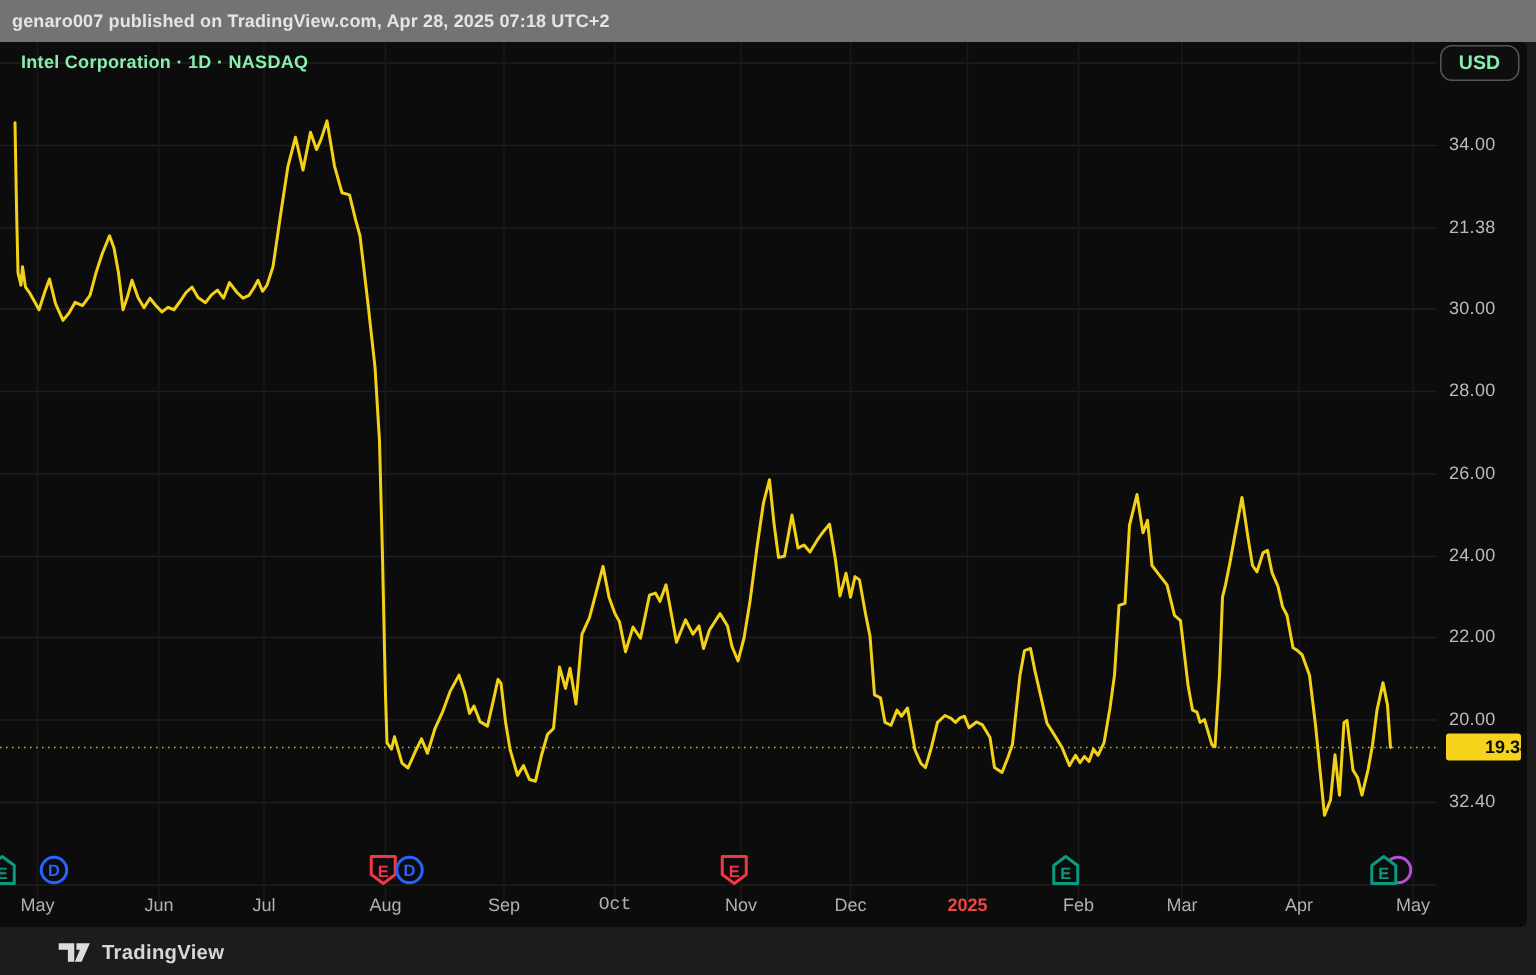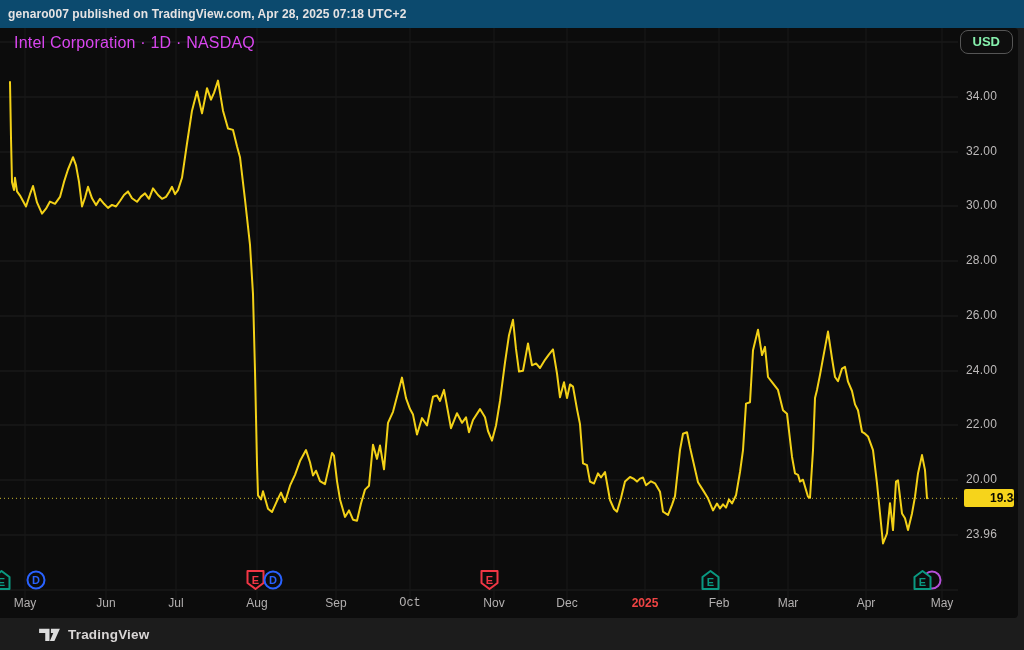--- a/index.html
+++ b/index.html
@@ -4,33 +4,33 @@
 <style>
   * { margin: 0; padding: 0; box-sizing: border-box; }
   html, body { width: 1024px; height: 650px; overflow: hidden; }
   body {
     background: #1c1c1c;
     font-family: "Liberation Sans", sans-serif;
     position: relative;
   }
   .publish-bar {
     position: absolute; left: 0; top: 0; width: 1024px; height: 28px;
-    background: #0c4a6e; display: flex; align-items: center;
+    background: #737373; display: flex; align-items: center;
   }
   .publish-bar span {
     color: #e6e3e3; font-size: 12px; font-weight: 700; padding-left: 8px;
     letter-spacing: .1px;
   }
   .chart-panel {
     position: absolute; left: 0; top: 28px; right: 6px; bottom: 32px;
     background: #0c0c0c; overflow: hidden; border-radius: 0 4px 4px 0;
   }
   .chart-header {
-    position: absolute; left: 14px; top: 6px; color: #d946ef;
-    font-size: 16px; font-weight: 400; z-index: 5; letter-spacing: .2px;
+    position: absolute; left: 14px; top: 6px; color: #86efac;
+    font-size: 12px; font-weight: 700; z-index: 5; letter-spacing: .2px;
   }
   .usd-button {
     position: absolute; top: 2px; right: 5px; z-index: 6;
     color: #86efac; background: #0e0e0e; border: 1px solid #555;
     border-radius: 8px; font-size: 13px; font-weight: 700;
     padding: 3px 12px 4px 12px; cursor: pointer;
     font-family: "Liberation Sans", sans-serif;
   }
   #plot-svg { position: absolute; left: 0; top: 0; z-index: 1; }
   .price-label {
@@ -92,28 +92,28 @@
       <line x1="645" y1="0" x2="645" y2="580" stroke="#191919" stroke-width="1"></line>
       <line x1="719" y1="0" x2="719" y2="580" stroke="#191919" stroke-width="1"></line>
       <line x1="788" y1="0" x2="788" y2="580" stroke="#191919" stroke-width="1"></line>
       <line x1="866" y1="0" x2="866" y2="580" stroke="#191919" stroke-width="1"></line>
       <line x1="942" y1="0" x2="942" y2="580" stroke="#191919" stroke-width="1"></line>
       <line x1="0" y1="470.3175" x2="958" y2="470.3175" stroke="#c9b830" stroke-width="1" stroke-dasharray="1,3"></line>
       <polyline points="10,53.9 11,110.1 12,153.9 14,162.1 15,149.8 17,163.4 20,167.6 23,173.0 26,178.5 30,166.2 33,158.0 37,174.4 42,185.6 46,180.7 50,173.6 55,175.8 60,168.9 64,153.9 68,141.5 71,134.2 73,129.2 76,137.4 79,153.9 82,178.5 85,169.7 88,158.8 92,170.3 96,177.1 100,170.8 104,175.8 108,179.9 112,176.9 116,178.5 120,173.0 124,167.0 128,163.4 132,170.3 137,173.8 141,168.6 145,165.4 149,170.8 153,160.4 158,167.0 162,170.8 166,168.9 169,164.3 172,158.8 175,166.2 178,162.1 182,149.8 187,115.5 192,82.7 197,63.5 202,85.4 207,60.2 211,71.7 214,64.9 218,52.6 223,82.7 228,100.5 233,101.9 237,118.3 240,129.2 245,171.7 250,216.8 253,266.1 255,342.8 257,435.8 258,467.3 261,471.4 263,463.2 268,480.7 272,484.0 277,472.8 281,464.6 285,474.2 290,457.7 295,446.8 300,433.1 306,422.1 310,434.2 313,447.6 316,442.7 320,453.1 325,456.1 329,438.6 332,424.9 334,427.6 337,453.1 340,471.4 345,488.9 349,482.4 353,491.7 357,492.8 361,475.5 365,461.6 369,457.7 373,416.7 377,430.9 380,417.5 384,441.3 388,394.8 393,383.8 398,364.7 402,349.6 406,370.1 410,381.1 413,386.6 417,406.5 422,390.1 427,397.5 433,368.8 437,367.4 440,372.9 444,361.9 451,400.2 457,385.2 462,394.8 466,389.3 469,404.3 473,392.0 480,381.1 485,389.3 488,403.0 492,412.6 496,397.5 500,372.9 505,334.5 509,307.2 513,291.8 516,320.9 519,343.6 523,342.8 528,315.4 532,337.3 536,335.4 540,340.0 545,331.8 549,326.3 553,321.4 557,345.5 560,369.3 564,354.2 567,370.1 570,356.4 573,358.6 577,381.1 580,396.1 583,435.3 587,437.2 590,453.6 594,455.5 598,445.4 601,449.5 605,444.0 610,472.0 614,481.0 617,483.7 621,470.0 625,453.6 630,449.0 634,450.9 637,453.6 640,450.6 643,449.5 646,457.2 651,453.3 655,455.3 660,463.7 663,483.7 668,487.0 672,476.9 675,468.1 680,422.1 683,405.7 687,404.3 690,419.4 693,432.5 698,454.2 703,462.1 708,470.3 713,482.4 717,475.5 720,480.4 723,476.3 726,479.6 729,471.4 732,475.5 736,467.3 740,444.0 743,422.1 746,375.6 750,374.2 753,322.2 758,301.7 762,327.1 765,318.9 768,349.0 772,354.2 778,361.9 783,382.2 787,385.7 792,428.7 795,445.4 798,446.8 800,453.6 803,451.7 808,468.7 810,469.8 813,422.1 815,370.1 817,361.9 820,346.9 823,330.4 828,303.6 832,330.4 835,349.0 838,353.2 842,340.6 845,338.9 848,353.7 852,363.0 855,376.4 858,382.2 862,403.8 865,405.7 868,408.4 873,422.1 877,455.3 880,485.4 883,515.5 887,505.4 890,475.2 893,502.1 896,453.6 898,452.3 902,485.4 905,490.3 908,502.1 912,485.4 915,468.7 918,445.4 922,427.1 925,442.1 927,470.3" fill="none" stroke="#f3d117" stroke-width="2" stroke-linejoin="round" stroke-linecap="round"></polyline>
     </svg>
   <div id="price-axis">
       <div class="price-label" style="top: 61px;">34.00</div>
-      <div class="price-label" style="top: 116px;">32.00</div>
+      <div class="price-label" style="top: 116px;">21.38</div>
       <div class="price-label" style="top: 170px;">30.00</div>
       <div class="price-label" style="top: 225px;">28.00</div>
       <div class="price-label" style="top: 280px;">26.00</div>
       <div class="price-label" style="top: 335px;">24.00</div>
       <div class="price-label" style="top: 389px;">22.00</div>
       <div class="price-label" style="top: 444px;">20.00</div>
-      <div class="price-label" style="top: 499px;">23.96</div>
+      <div class="price-label" style="top: 499px;">32.40</div>
     </div>
   <div class="last-price-badge" style="top: 461.317px; background: rgb(246, 212, 27);">19.34</div>
   <div id="time-axis">
       <div class="month-label" style="left: 25px; top: 568px;">May</div>
       <div class="month-label" style="left: 106px; top: 568px;">Jun</div>
       <div class="month-label" style="left: 176px; top: 568px;">Jul</div>
       <div class="month-label" style="left: 257px; top: 568px;">Aug</div>
       <div class="month-label" style="left: 336px; top: 568px;">Sep</div>
       <div class="month-label" style="left: 410px; top: 568px; font-family: Liberation Mono, monospace;">Oct</div>
       <div class="month-label" style="left: 494px; top: 568px;">Nov</div>

